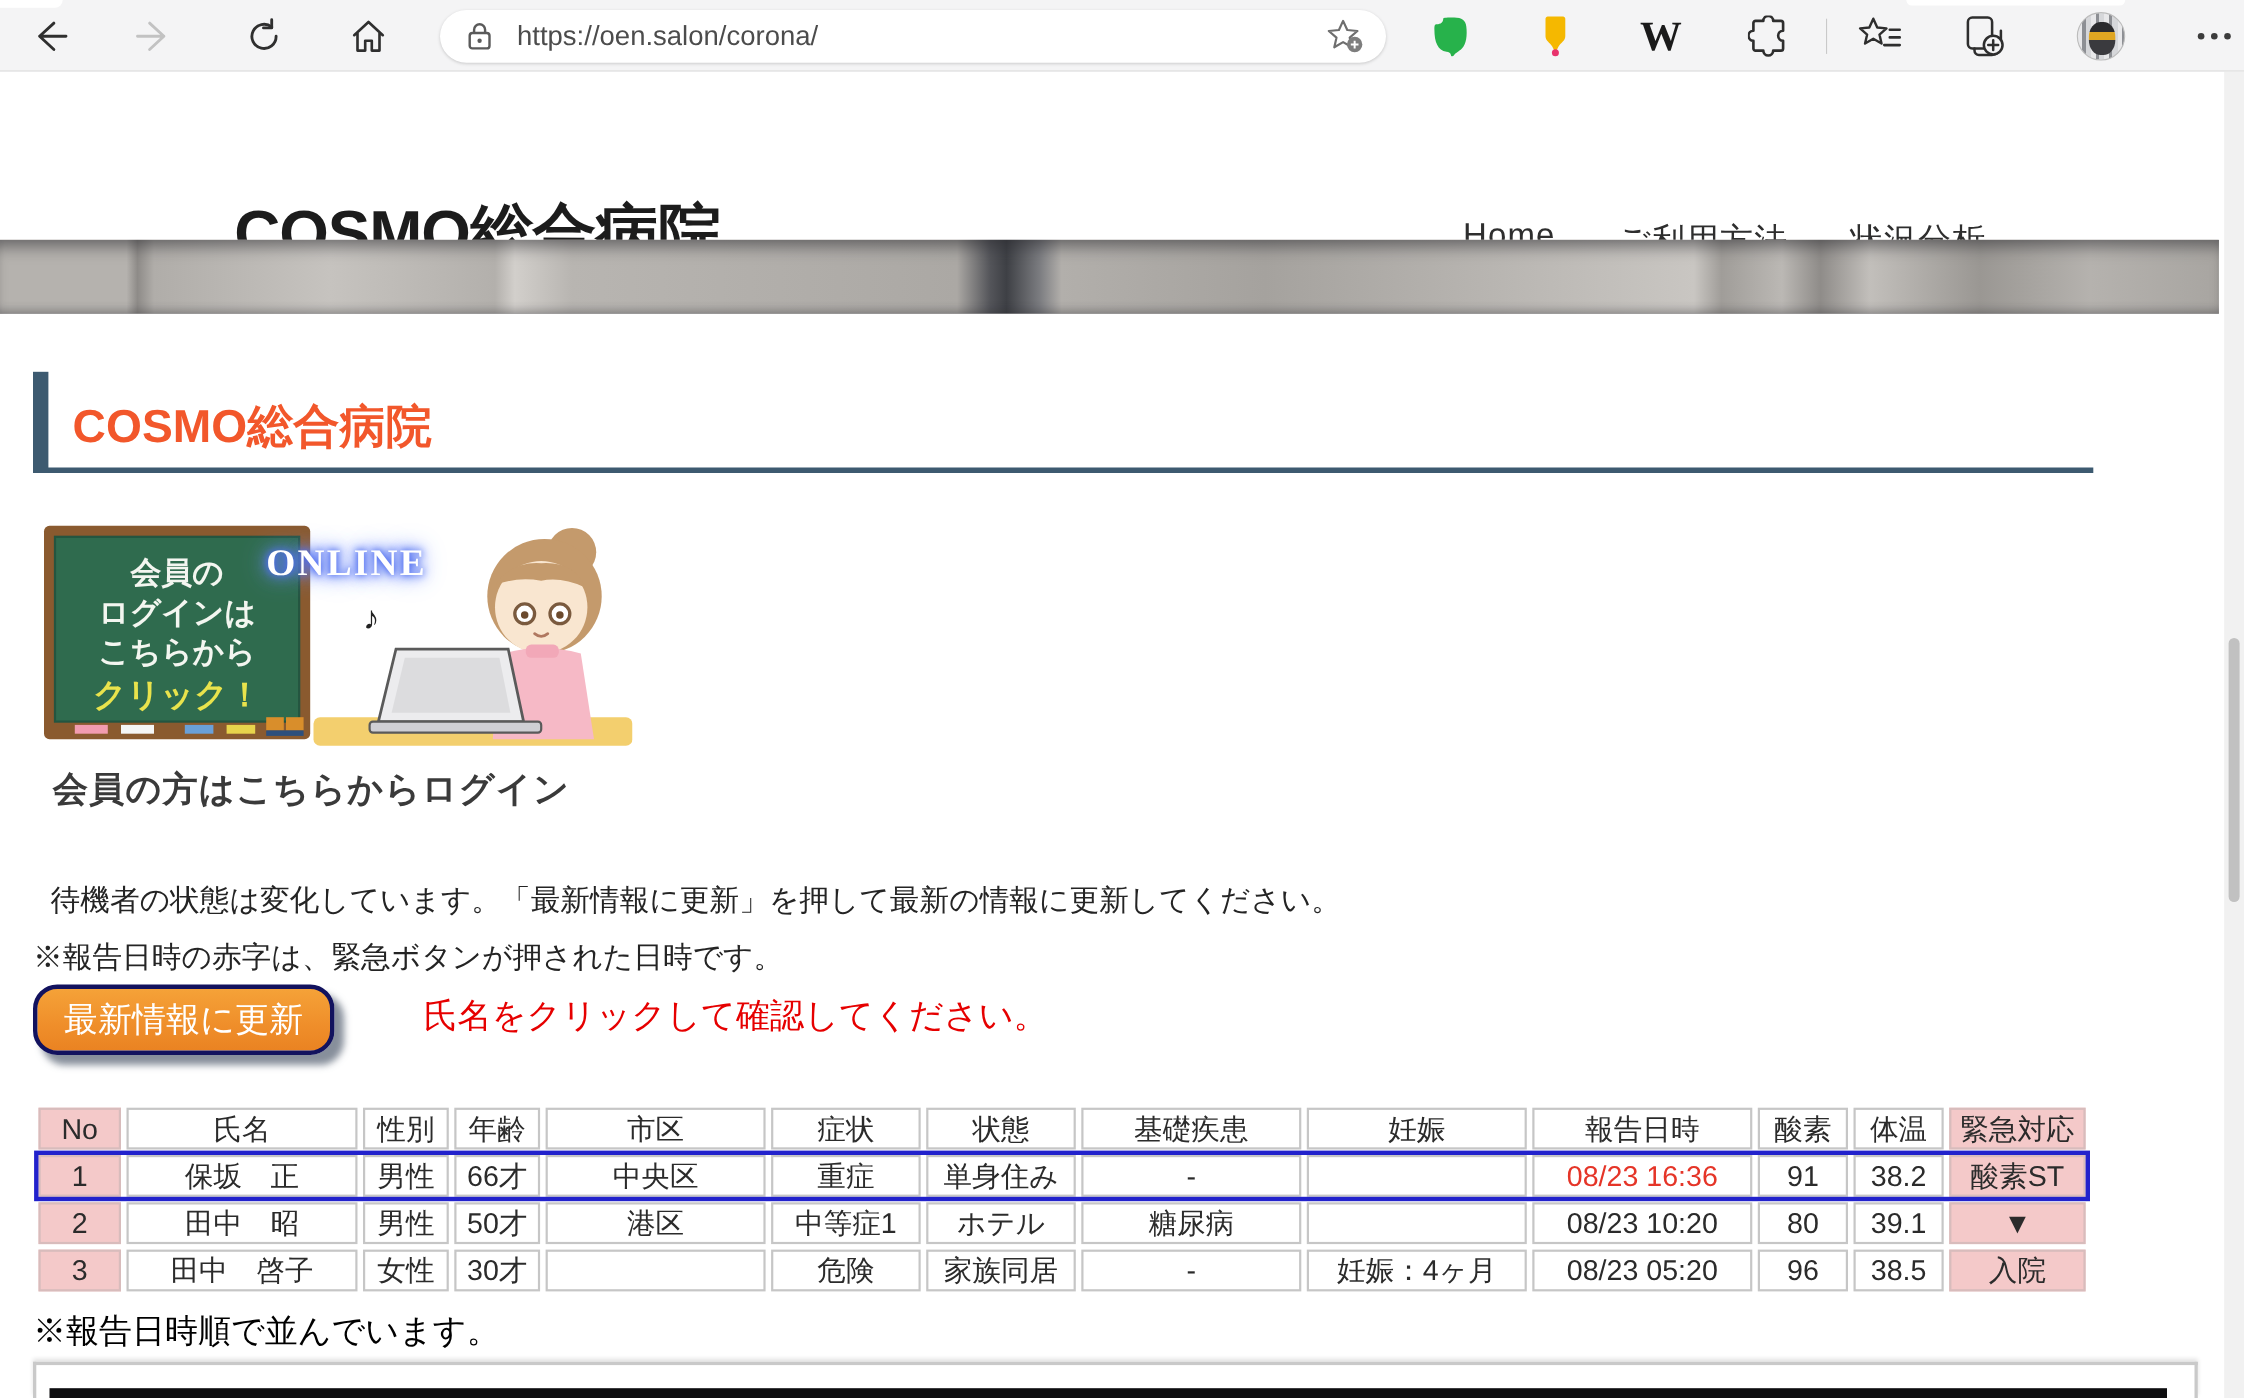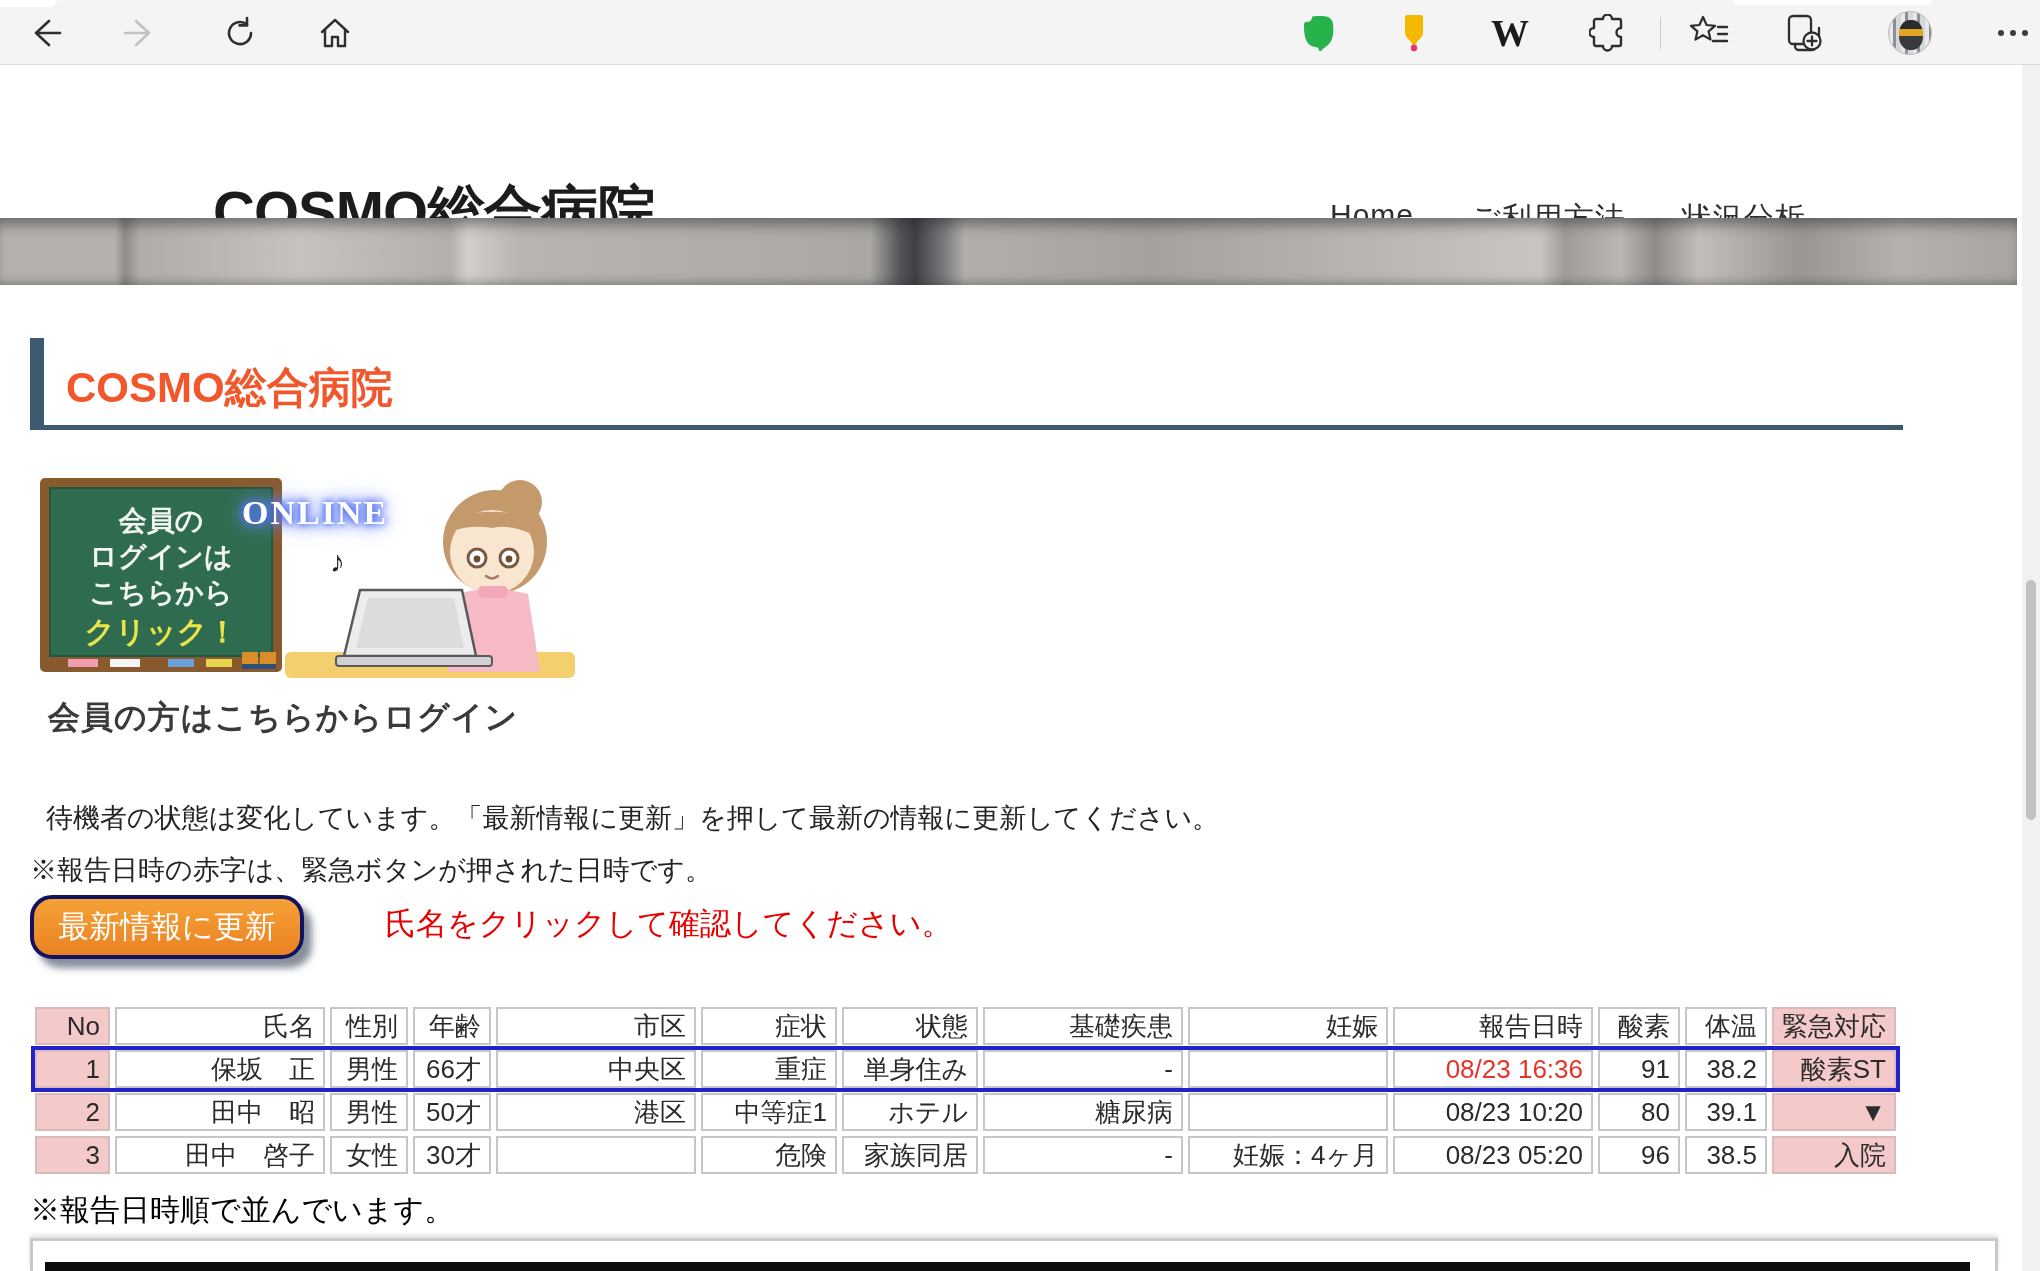--- a/index.html
+++ b/index.html
@@ -69,21 +69,21 @@
   .refresh-btn { position:absolute; left:30px; top:895px; padding:7px 24px; font-size:31px; color:#fff;
      background:linear-gradient(180deg,#f5a238 0,#ef8e2a 60%,#ea8322 100%); border:4px solid #12125e;
      border-radius:22px; box-shadow:8px 9px 7px rgba(105,115,130,.8); cursor:pointer;
      font-family:"Liberation Sans", sans-serif; }
   .click-hint { position:absolute; left:385px; top:903px; font-size:31px; color:#e60000; }
 
   
   .ptable-wrap { position:absolute; left:30px; top:1002px; }
   table.ptable { border-collapse:separate; border-spacing:5px; table-layout:fixed; }
   .ptable th, .ptable td { border:2px solid #c6c6c6; background:#fff; font-weight:normal;
-     font-size:26px; line-height:30px; color:#2b2b2b; text-align:right; padding:2px 8px;
+     font-size:26px; line-height:30px; color:#2b2b2b; text-align:center; padding:2px 8px;
      overflow:hidden; white-space:nowrap; }
   .ptable .pink { background:#f4c9c9; border-color:#d8bcbc; }
   .ptable tr.highlight { outline:4px solid #2222cc; }
   .ptable td.red { color:#e53528; }
   .ptable td.namecell { cursor:pointer; }
   .table-note { position:absolute; left:30px; top:1190px; font-size:30px; color:#000000; }
 
   
   .bottom-box { position:absolute; left:30px; top:1238px; width:1968px; height:33px;
      border:3px solid #c9c9c9; border-bottom:none; background:#fff; box-shadow:0 -3px 4px rgba(0,0,0,.12); }
@@ -116,20 +116,33 @@
       <path d="M28 17 A11 11 0 1 1 24 8.6" stroke="#2f2f2f" stroke-width="2.6" fill="none" stroke-linecap="round"></path>
       <path d="M24 2 V9.4 H16.5" stroke="#2f2f2f" stroke-width="2.6" fill="none" stroke-linecap="round" stroke-linejoin="round"></path>
     </svg>
   </button>
   <button class="navbtn" style="left:311px;">
     <svg width="34" height="34" viewBox="0 0 34 34">
       <path d="M4 16 L17 4 L30 16 M7 13.5 V30 H14 V21 H20 V30 H27 V13.5" stroke="#2f2f2f" stroke-width="2.4" fill="none" stroke-linecap="round" stroke-linejoin="round"></path>
     </svg>
   </button>
 
+  <div class="urlbar">
+    <svg class="lock" width="24" height="28" viewBox="0 0 24 28">
+      <rect x="3" y="11" width="18" height="14" rx="2.5" stroke="#5a5a5a" stroke-width="2.2" fill="none"></rect>
+      <path d="M7 11 V8 a5 5 0 0 1 10 0 V11" stroke="#5a5a5a" stroke-width="2.2" fill="none"></path>
+      <circle cx="12" cy="18" r="2" fill="#5a5a5a"></circle>
+    </svg>
+    <span class="url">https://oen.salon/corona/</span>
+    <svg class="starplus" width="34" height="32" viewBox="0 0 34 32">
+      <path d="M15 2 L18.8 10.3 L28 11.2 L21 17.2 L23 26 L15 21.3 L7 26 L9 17.2 L2 11.2 L11.2 10.3 Z" stroke="#6e6e6e" stroke-width="2" fill="none" stroke-linejoin="round"></path>
+      <circle cx="25.5" cy="23.5" r="7" fill="#7d7d7d"></circle>
+      <path d="M25.5 20 V27 M22 23.5 H29" stroke="#fff" stroke-width="1.8"></path>
+    </svg>
+  </div>
 
   <button class="extbtn" style="left:1296px;">
     <svg width="34" height="38" viewBox="0 0 34 38">
       <path d="M10 3 C10 6 8 8 4 8 C2 8 2 10 2 13 C2 24 5 32 13 33 C15 33.3 17 34 17 36 C17 37.5 19 37.5 20 36
                C21 34 24 33 27 30 C31 26 32 18 31 10 C30.4 5 27 2 20 2 C14 2 10 2 10 3 Z
                M22 26 c0 4 3 6 5 4" fill="#27b24b"></path>
     </svg>
   </button>
   <button class="extbtn" style="left:1391px;">
     <svg width="26" height="40" viewBox="0 0 26 40">

